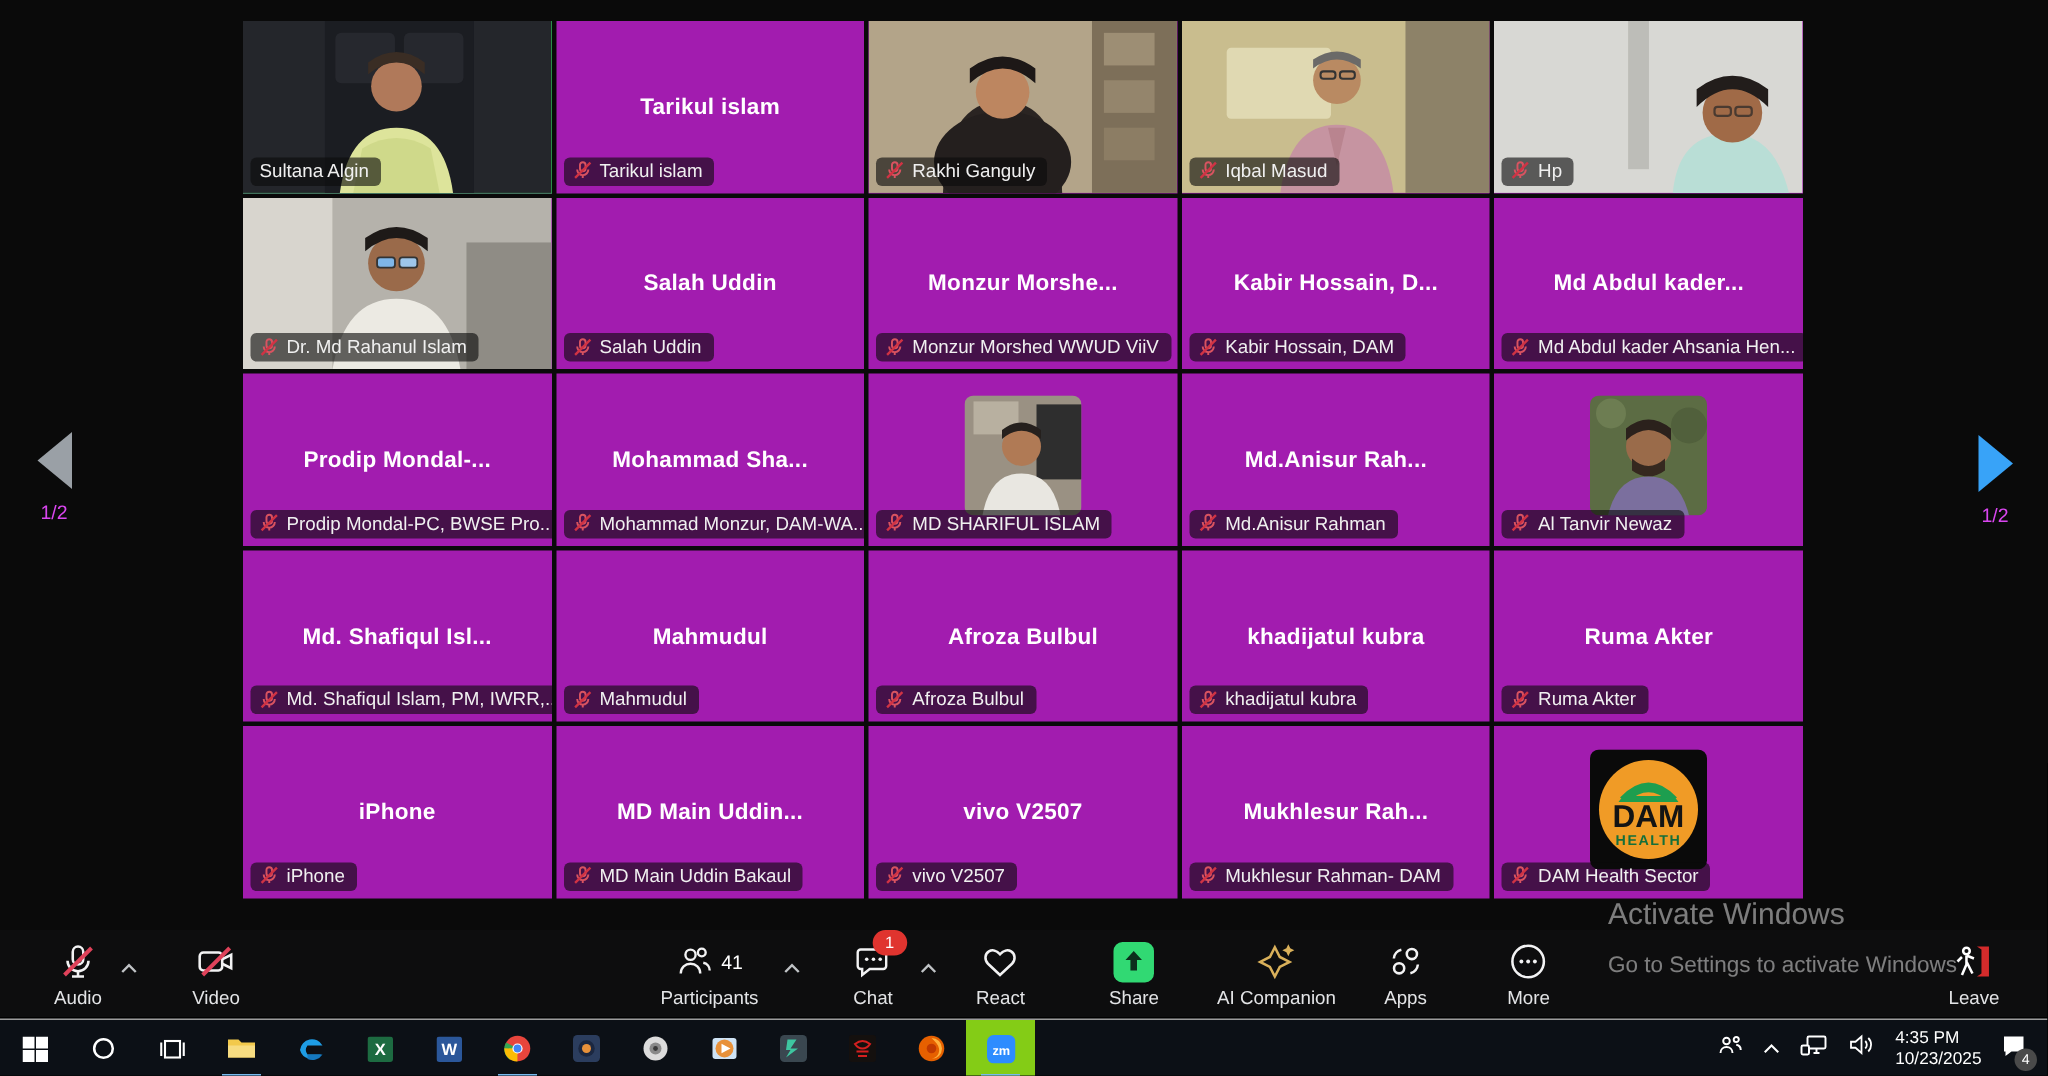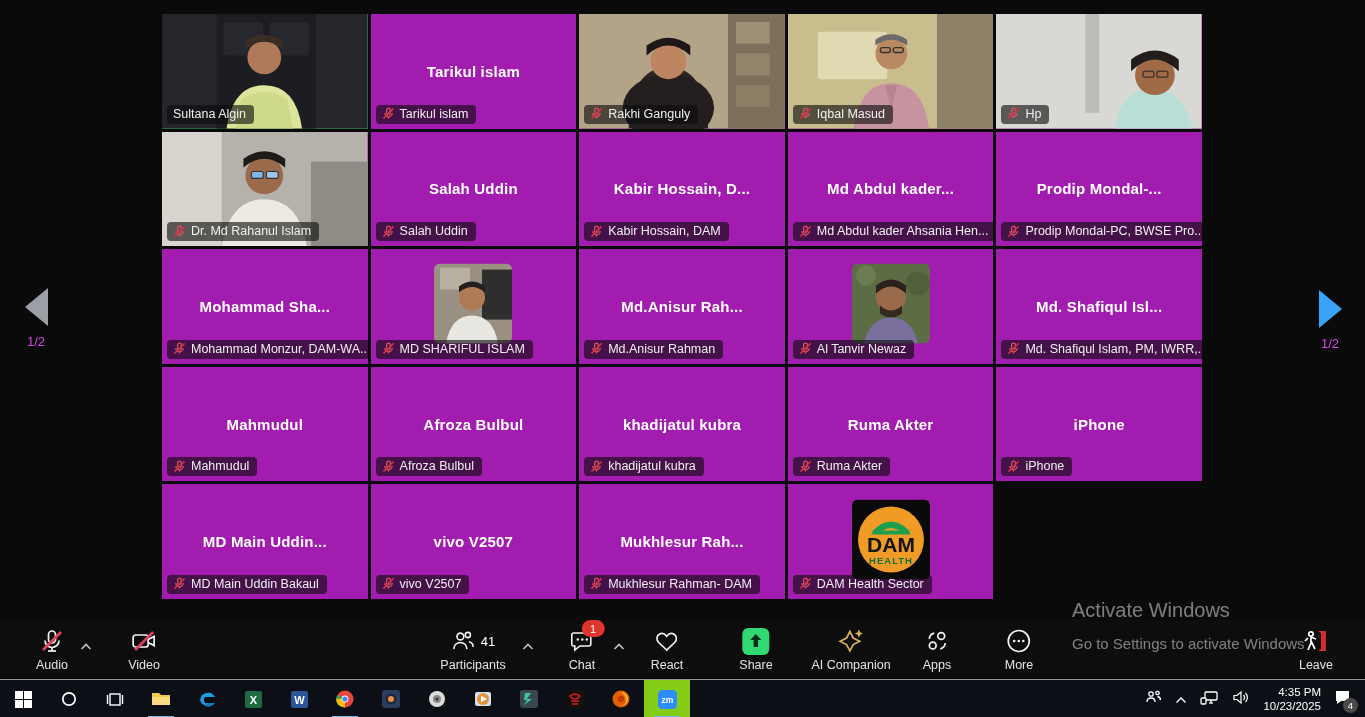--- a/index.html
+++ b/index.html
@@ -49,21 +49,21 @@
   .share-btn{width:27px;height:27px;border-radius:6px;background:#31d973;display:flex;align-items:center;justify-content:center;}
 
   
   .taskbar{position:absolute;left:0;top:679px;width:1365px;height:38px;background:#0c1016;
            border-top:1px solid #9b9b9b;z-index:70;display:flex;align-items:center;}
   .tb-icons{display:flex;align-items:center;height:100%;}
   .task-icon{width:46px;height:100%;display:flex;align-items:center;justify-content:center;position:relative;}
   .task-icon.running::after{content:"";position:absolute;bottom:0;left:10px;right:10px;height:2px;background:#76b9ed;}
   .task-icon.focused{background:#84cc16;}
   .tray{position:absolute;right:4px;top:0;height:100%;display:flex;align-items:center;gap:13px;color:#fff;}
-  .clock{font-size:11.5px;line-height:14px;text-align:right;}
+  .clock{font-size:11.5px;line-height:14px;text-align:left;}
   .notif{position:relative;}
   .notif .nbadge{position:absolute;right:-7px;bottom:-4px;width:15px;height:15px;border-radius:50%;
         background:#4a4a4a;color:#fff;font-size:9.5px;display:flex;align-items:center;justify-content:center;}
 </style>
 </head>
 <body>
 
 <div class="stage">
   <div class="grid" id="grid">
       <div class="tile active">
@@ -206,20 +206,34 @@
               <rect x="5" y="1.2" width="4" height="6.6" rx="2"></rect>
               <path d="M3 6.5a4 4 0 0 0 8 0"></path>
               <line x1="7" y1="10.5" x2="7" y2="12.5"></line>
             </g>
             <line x1="1.5" y1="12.5" x2="12.5" y2="1.5" stroke="#d03344" stroke-width="1.7"></line>
           </svg>
           <span>Salah Uddin</span>
         </div>
       </div>
       <div class="tile">
+        <div class="center-name">Monzur Morshe...</div>
+        <div class="name-pill">
+          <svg width="13" height="13" viewBox="0 0 14 14">
+            <g fill="none" stroke="#d85360" stroke-width="1.4">
+              <rect x="5" y="1.2" width="4" height="6.6" rx="2"></rect>
+              <path d="M3 6.5a4 4 0 0 0 8 0"></path>
+              <line x1="7" y1="10.5" x2="7" y2="12.5"></line>
+            </g>
+            <line x1="1.5" y1="12.5" x2="12.5" y2="1.5" stroke="#d03344" stroke-width="1.7"></line>
+          </svg>
+          <span>Monzur Morshed WWUD ViiV</span>
+        </div>
+      </div>
+      <div class="tile">
         <div class="center-name">Kabir Hossain, D...</div>
         <div class="name-pill">
           <svg width="13" height="13" viewBox="0 0 14 14">
             <g fill="none" stroke="#d85360" stroke-width="1.4">
               <rect x="5" y="1.2" width="4" height="6.6" rx="2"></rect>
               <path d="M3 6.5a4 4 0 0 0 8 0"></path>
               <line x1="7" y1="10.5" x2="7" y2="12.5"></line>
             </g>
             <line x1="1.5" y1="12.5" x2="12.5" y2="1.5" stroke="#d03344" stroke-width="1.7"></line>
           </svg>

